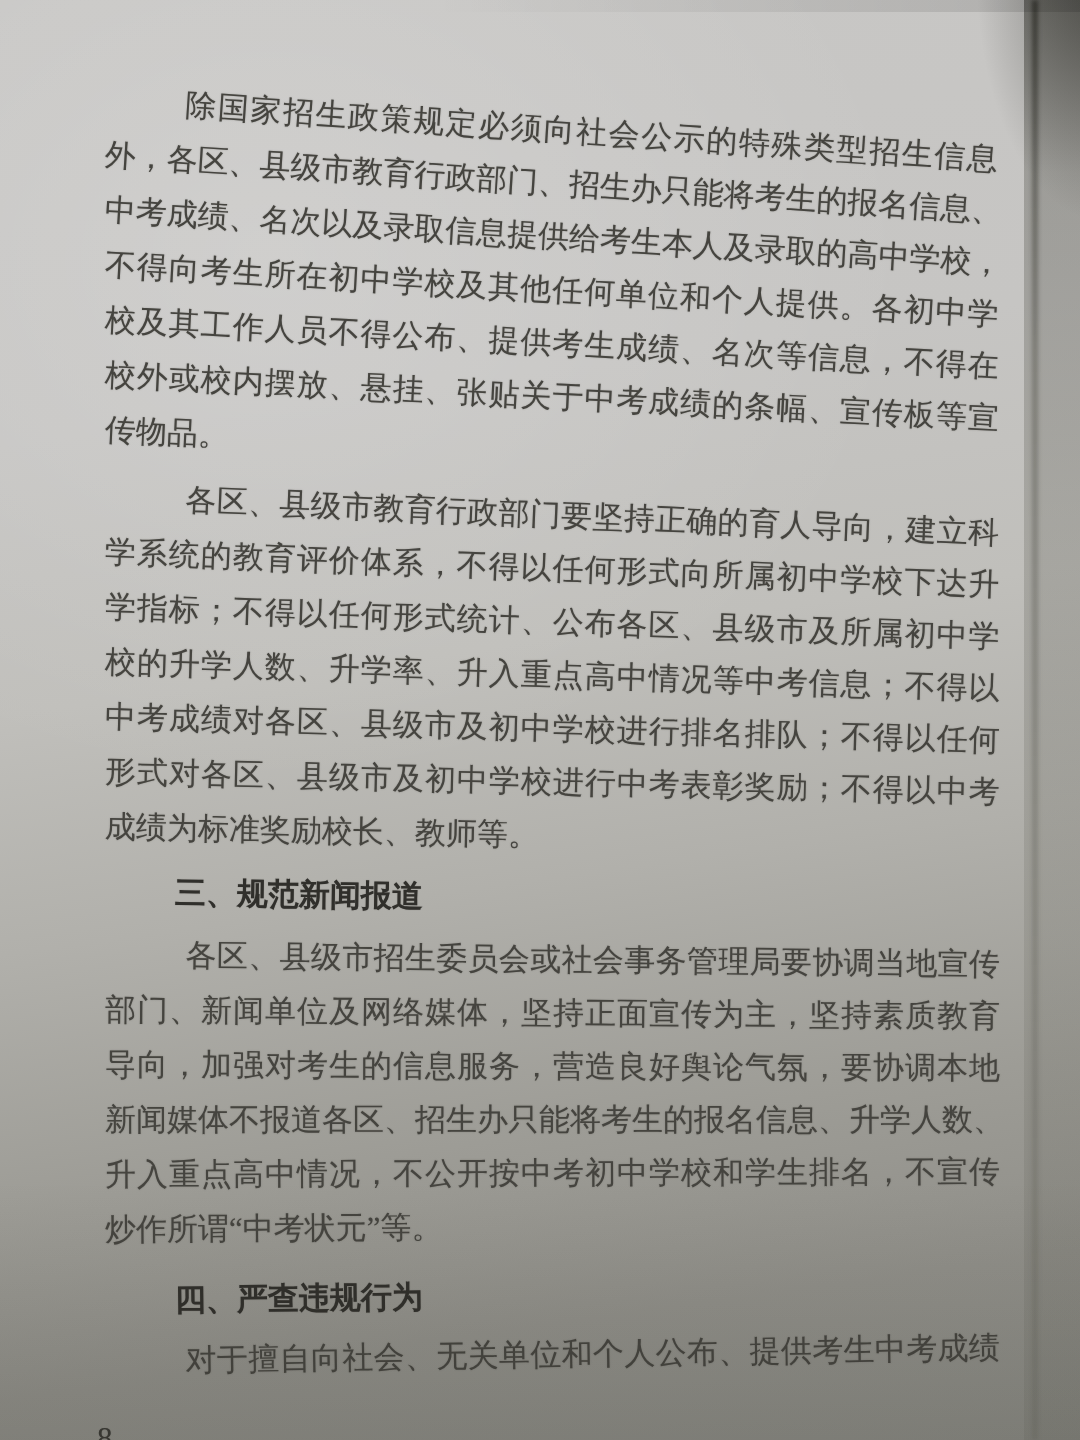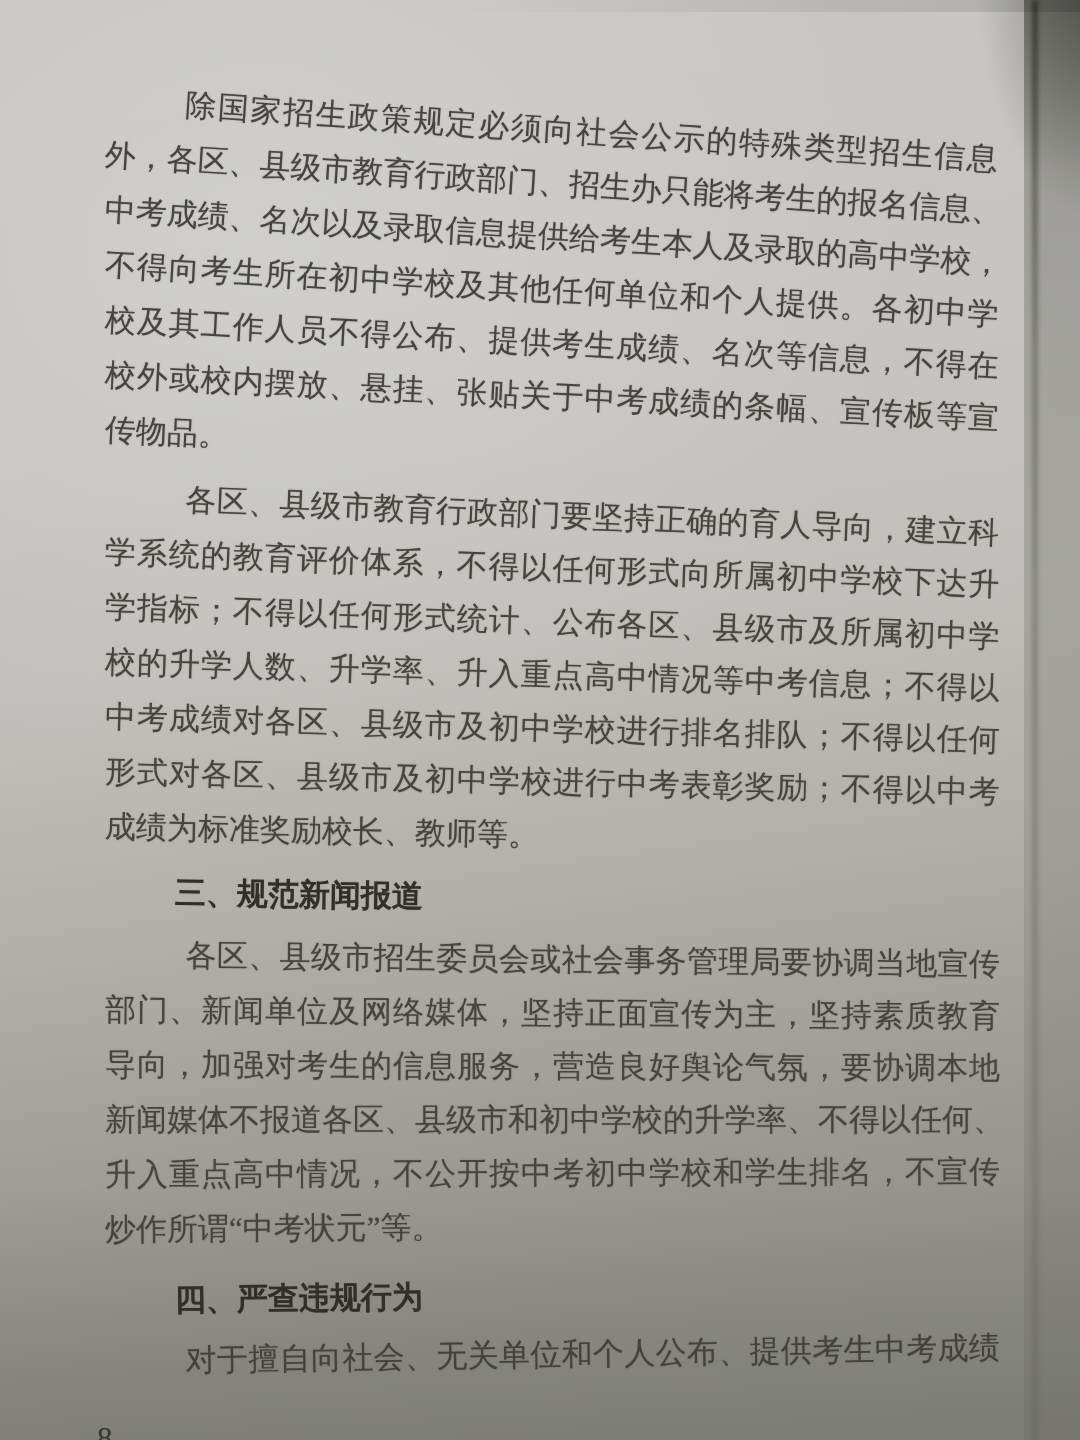--- a/index.html
+++ b/index.html
@@ -113,21 +113,21 @@
         <div class="text-line" style="transform: rotate(1.31deg);">形式对各区、县级市及初中学校进行中考表彰奖励；不得以中考</div>
         <div class="text-line last" style="transform: rotate(1.1deg);">成绩为标准奖励校长、教师等。</div>
       </div>
 
     <div class="heading" style="transform: rotate(0.86deg);">三、规范新闻报道</div>
 
     <div class="paragraph">
         <div class="text-line first" style="transform: rotate(0.62deg);">各区、县级市招生委员会或社会事务管理局要协调当地宣传</div>
         <div class="text-line" style="transform: rotate(0.42deg);">部门、新闻单位及网络媒体，坚持正面宣传为主，坚持素质教育</div>
         <div class="text-line" style="transform: rotate(0.21deg);">导向，加强对考生的信息服务，营造良好舆论气氛，要协调本地</div>
-        <div class="text-line" style="transform: rotate(0deg);">新闻媒体不报道各区、县级市和初中学校的升学率、不得以任何、</div>
+        <div class="text-line" style="transform: rotate(0deg);">新闻媒体不报道各区、招生办只能将考生的报名信息、升学人数、</div>
         <div class="text-line" style="transform: rotate(-0.2deg);">升入重点高中情况，不公开按中考初中学校和学生排名，不宣传</div>
         <div class="text-line last" style="transform: rotate(-0.41deg);">炒作所谓“中考状元”等。</div>
       </div>
 
     <div class="heading big-gap" style="transform: rotate(-0.67deg);">四、严查违规行为</div>
 
     <div class="paragraph">
         <div class="text-line first" style="transform: rotate(-0.9deg);">对于擅自向社会、无关单位和个人公布、提供考生中考成绩</div>
       </div>
   </div>

